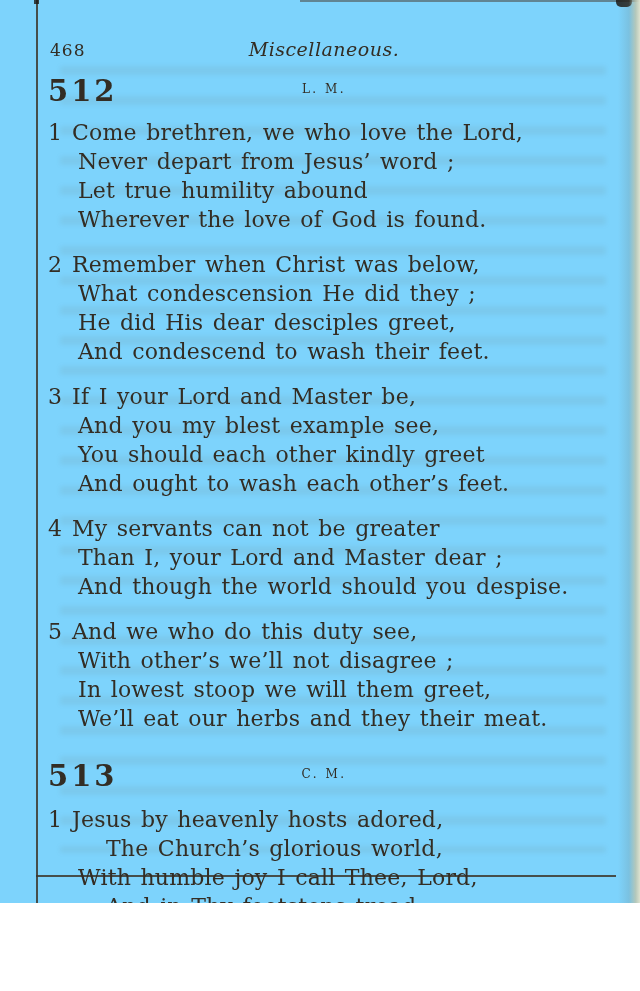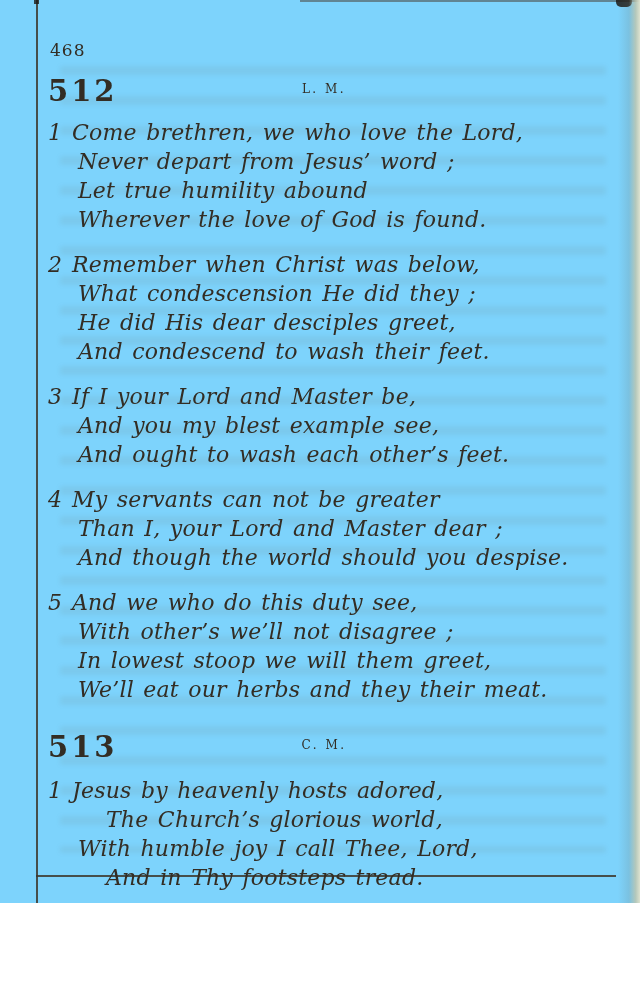--- a/index.html
+++ b/index.html
@@ -36,21 +36,21 @@
   .running-head { position:relative; height:26px; font-size:17px; }
   .page-number  { position:absolute; left:2px; top:2px; letter-spacing:1px; }
   .running-title{ display:block; text-align:center; font-style:italic; font-size:19px; letter-spacing:.5px; }
 
   .hymn { margin-top:10px; }
   .hymn.second { margin-top:26px; }
   .hymn-head   { position:relative; height:34px; }
   .hymn-number { font-size:29px; font-weight:bold; letter-spacing:3px; }
   .hymn-meter  { position:absolute; left:0; right:0; top:8px; text-align:center; font-size:12px; letter-spacing:2.5px; }
 
-  .verse { margin-top:10px; margin-bottom:16px; font-size:22px; line-height:29px; letter-spacing:.2px; word-spacing:.10em;font-style:italic; }
+  .verse { margin-top:10px; margin-bottom:16px; font-size:22px; line-height:29px; letter-spacing:.2px; word-spacing:.10em; }
   .verse.last513 { margin-top:12px; }
   .vline { white-space:nowrap; }
   .vnum  { display:inline-block; width:24px; }
   .cont    { padding-left:30px; }
   .indent2 { padding-left:58px; }
 </style>
 </head>
 <body>
 
 <div class="page">
@@ -60,20 +60,21 @@
   <div class="rule-bottom"></div>
   <div class="rule-top"></div>
   <div class="mark-top-right"></div>
   <div class="mark-top-left"></div>
   <div class="edge-right"></div>
 
   <div class="content">
 
     <header class="running-head">
       <span class="page-number">468</span>
+      <span class="running-title">Miscellaneous.</span>
     </header>
 
     <section class="hymn">
       <div class="hymn-head">
         <span class="hymn-number">512</span>
         <span class="hymn-meter">L. M.</span>
       </div>
 
       <div class="verse">
         <div class="vline"><span class="vnum">1</span><span class="vtext">Come brethren, we who love the Lord,</span></div>
@@ -85,20 +86,21 @@
       <div class="verse">
         <div class="vline"><span class="vnum">2</span><span class="vtext">Remember when Christ was below,</span></div>
         <div class="vline cont"><span class="vtext">What condescension He did they ;</span></div>
         <div class="vline cont"><span class="vtext">He did His dear desciples greet,</span></div>
         <div class="vline cont"><span class="vtext">And condescend to wash their feet.</span></div>
       </div>
 
       <div class="verse">
         <div class="vline"><span class="vnum">3</span><span class="vtext">If I your Lord and Master be,</span></div>
         <div class="vline cont"><span class="vtext">And you my blest example see,</span></div>
+        <div class="vline cont"><span class="vtext">You should each other kindly greet</span></div>
         <div class="vline cont"><span class="vtext">And ought to wash each other’s feet.</span></div>
       </div>
 
       <div class="verse">
         <div class="vline"><span class="vnum">4</span><span class="vtext">My servants can not be greater</span></div>
         <div class="vline cont"><span class="vtext">Than I, your Lord and Master dear ;</span></div>
         <div class="vline cont"><span class="vtext">And though the world should you despise.</span></div>
       </div>
 
       <div class="verse">

